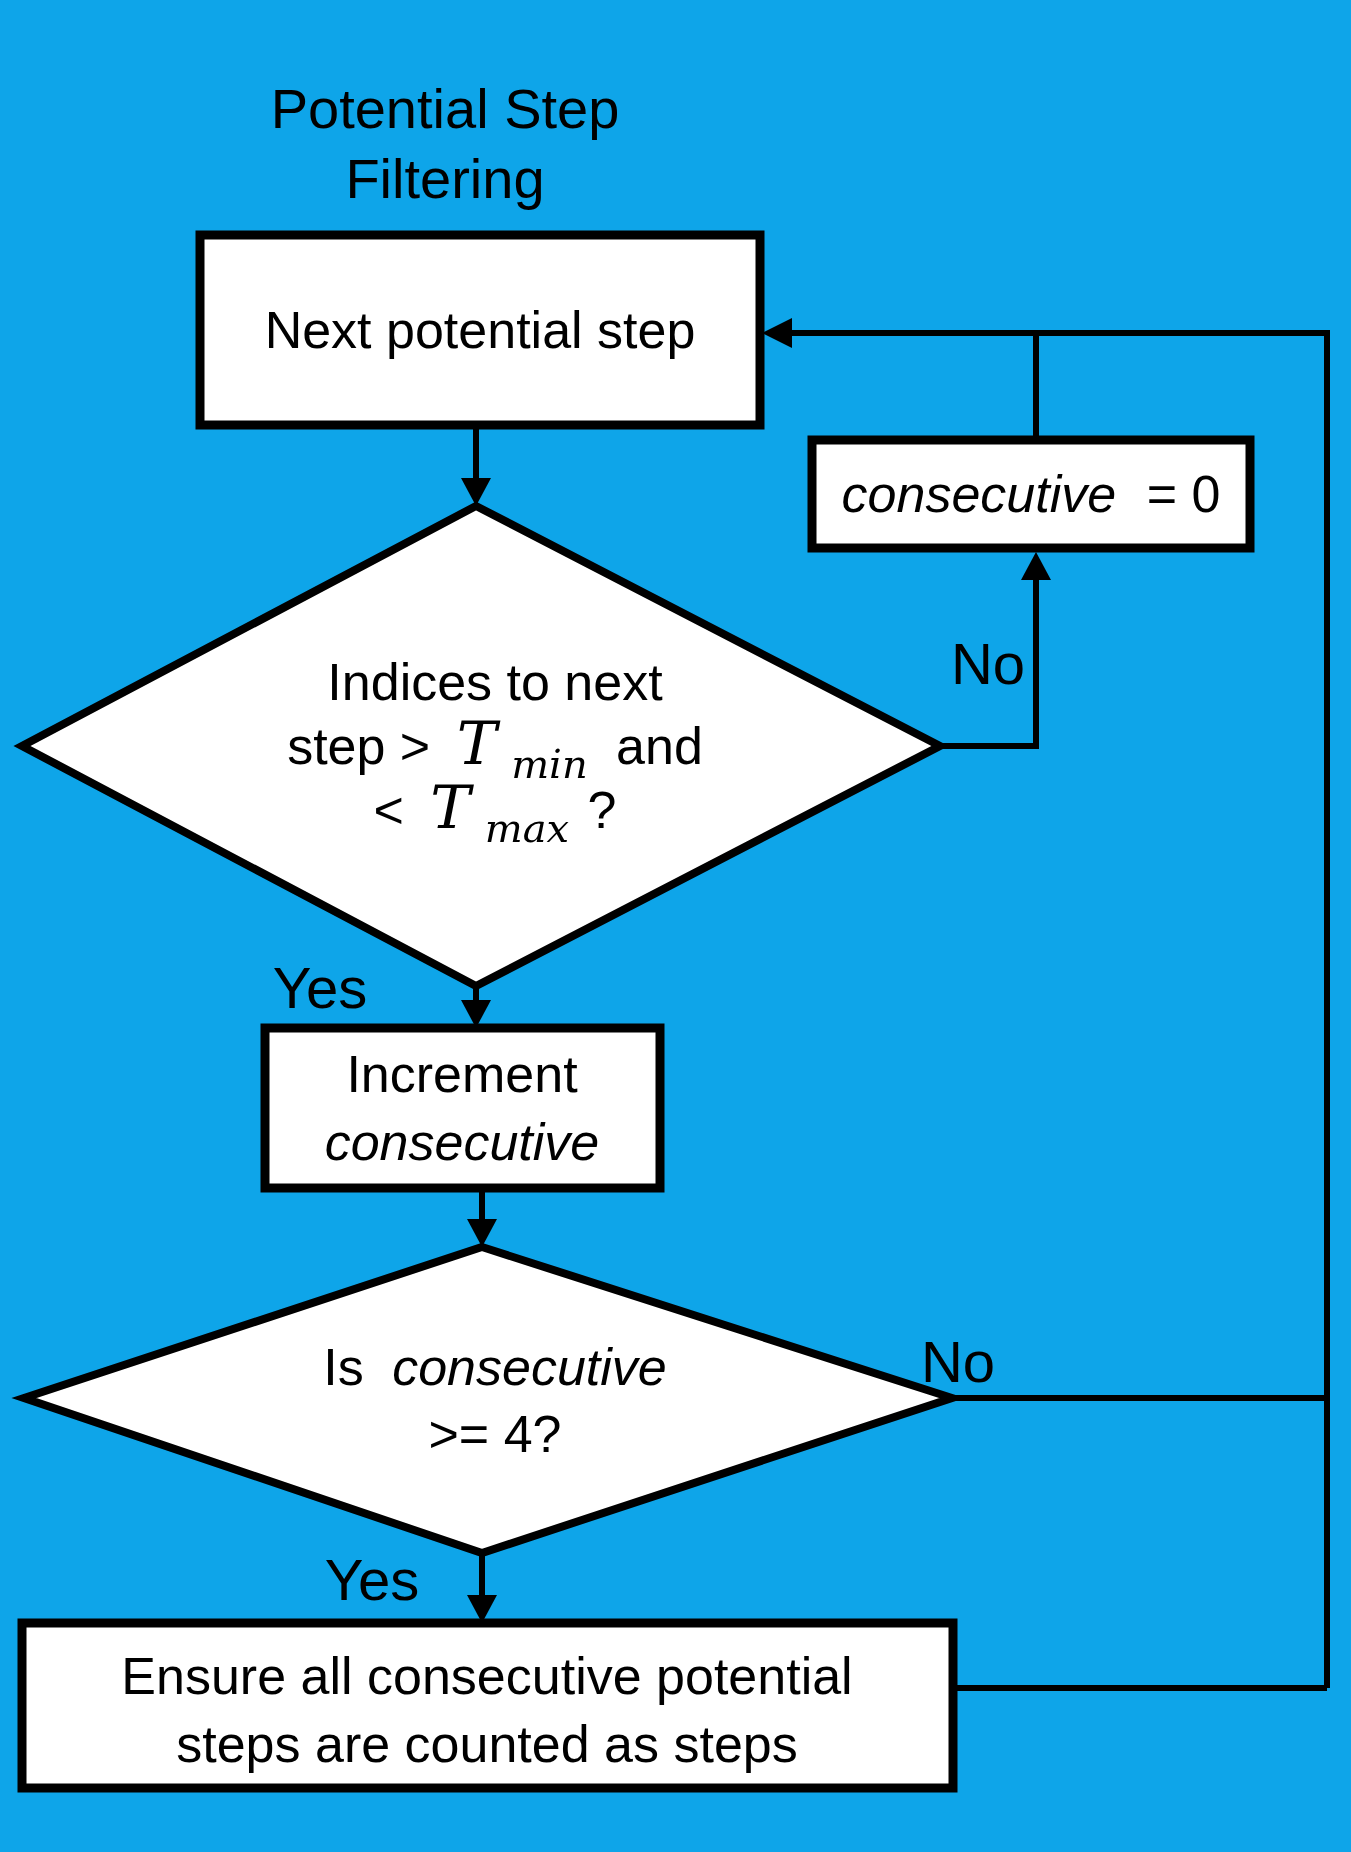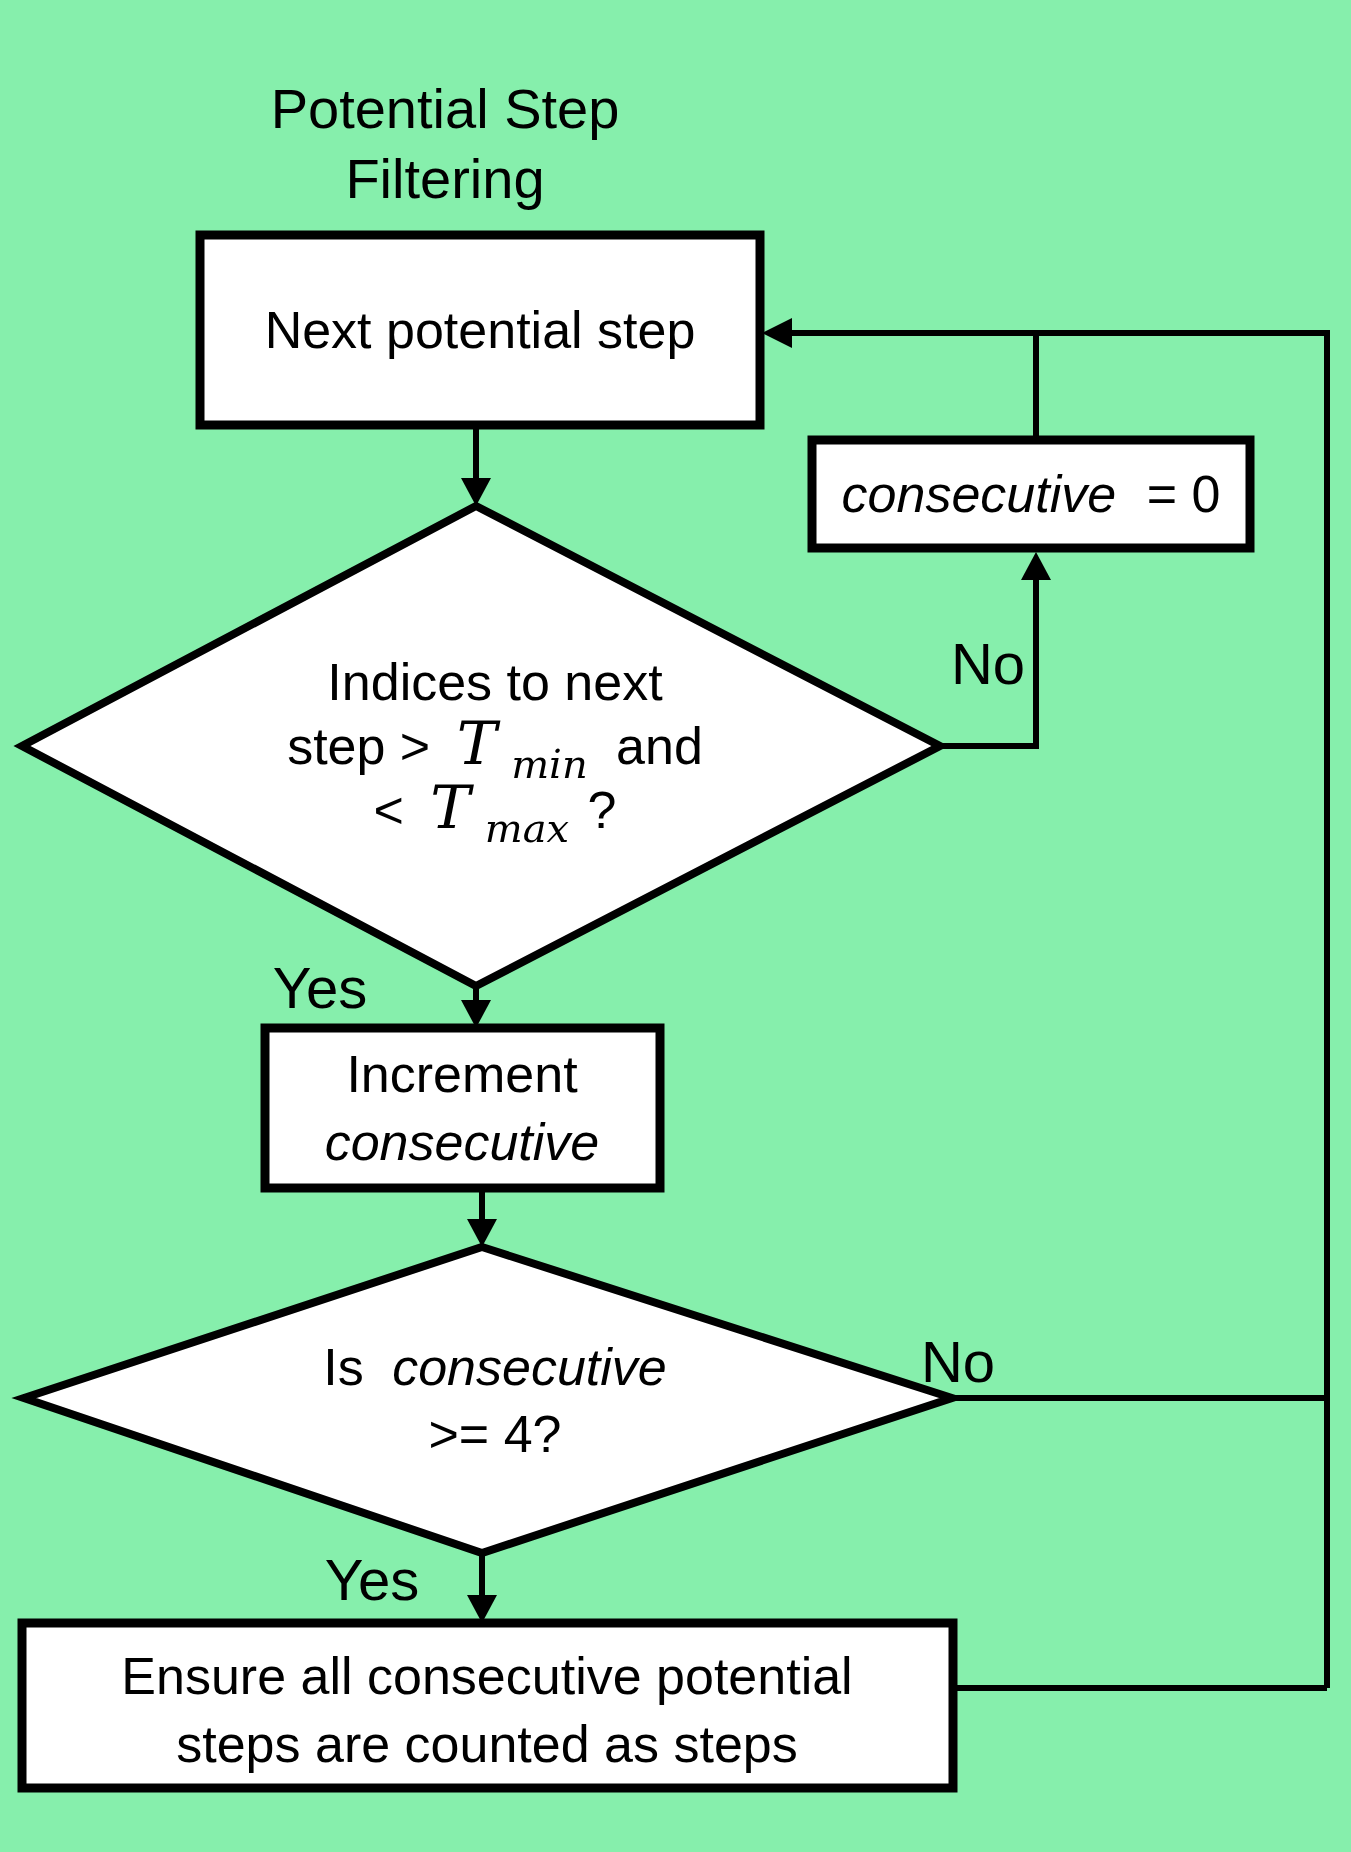--- a/index.html
+++ b/index.html
@@ -3,21 +3,21 @@
 <meta charset="utf-8">
 <style>
   html, body {
     margin: 0;
     padding: 0;
     background: #ffffff;
   }
   .canvas-wrap {
     width: 1351px;
     height: 1852px;
-    background: #86efac;
+    background: #0ea5e9;
     position: relative;
   }
   svg { display: block; }
   text {
     fill: #000000;
     font-family: "Liberation Sans", sans-serif;
   }
   .node-shape {
     fill: #ffffff;
     stroke: #000000;

